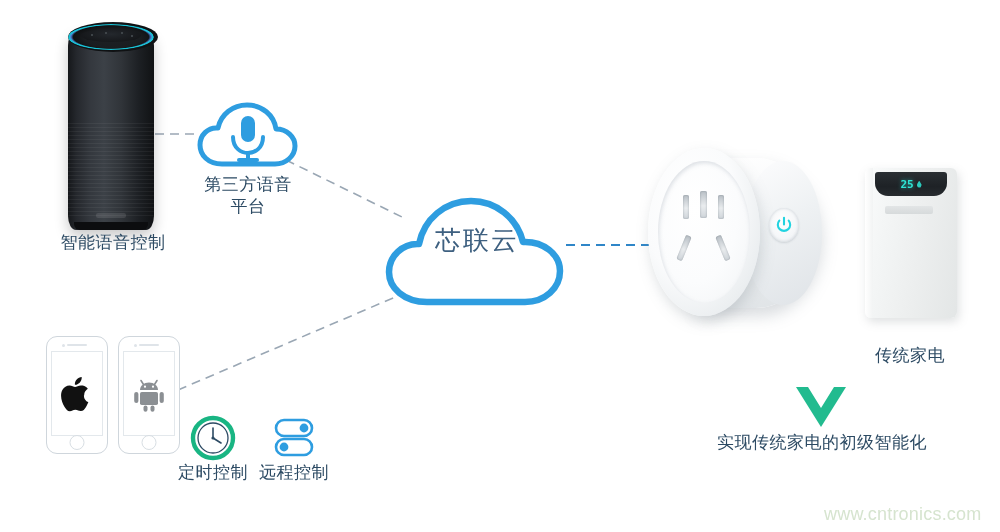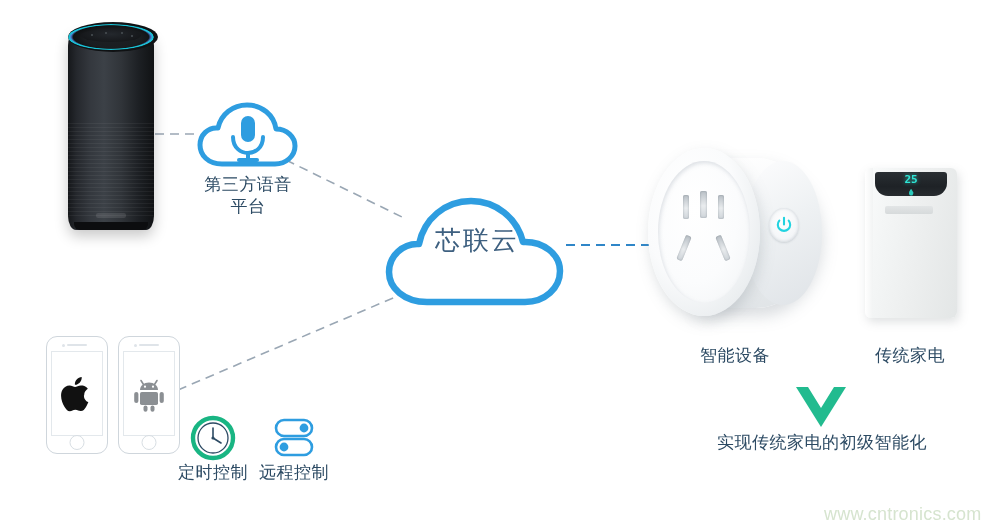--- a/index.html
+++ b/index.html
@@ -196,21 +196,20 @@
   .heater-edge {
     position: absolute; left: 0; top: 0; width: 8px; height: 150px;
     background: linear-gradient(90deg, #ffffff 0%, #f2f4f4 100%);
   }
   .heater-display {
     position: absolute; left: 10px; top: 4px; width: 72px; height: 24px;
     border-radius: 3px 3px 13px 13px;
     background: linear-gradient(180deg, #2a2f33 0%, #1e2226 60%, #272b2f 100%);
     display: flex; align-items: center; justify-content: center;
     gap: 3px;
-    flex-direction: column;
   }
   .heater-temp {
     color: #2ee6d6; font-size: 11px; font-weight: bold;
     font-family: "DejaVu Sans Mono", monospace;
     letter-spacing: 0px;
     text-shadow: 0 0 4px rgba(46,230,214,0.7);
   }
   .heater-drop {
     width: 5px; height: 7px;
     background: #2ee6d6;
@@ -260,20 +259,21 @@
     </div>
     <div class="echo-top"></div>
     <div class="echo-ring"></div>
     <div class="echo-inner">
       <div class="echo-dot" style="left:10px; top:5px;"></div>
       <div class="echo-dot" style="left:24px; top:3px;"></div>
       <div class="echo-dot" style="left:40px; top:3px;"></div>
       <div class="echo-dot" style="left:50px; top:6px;"></div>
     </div>
   </div>
+  <div class="label" style="left:28px; top:232px; width:170px;">智能语音控制</div>
 
   <div class="abs" id="voice-cloud">
     <svg width="104" height="74" viewBox="0 0 104 74">
       <path d="M26 66 C12 66 4 57 4 47 C4 37 12 29 22 30 C25 16 37 7 51 7 C66 7 78 17 80 31 C91 31 99 39 99 48 C99 58 90 66 79 66 Z" fill="#ffffff" stroke="#2e9de0" stroke-width="5" stroke-linejoin="round"></path>
       <rect x="45" y="18" width="14" height="26" rx="7" fill="#2e9de0"></rect>
       <path d="M37 39 C37 50 45 55 52 55 C59 55 67 50 67 39" fill="none" stroke="#2e9de0" stroke-width="4" stroke-linecap="round"></path>
       <line x1="52" y1="55" x2="52" y2="62" stroke="#2e9de0" stroke-width="4" stroke-linecap="round"></line>
       <line x1="43" y1="62" x2="61" y2="62" stroke="#2e9de0" stroke-width="4" stroke-linecap="round"></line>
     </svg>
   </div>
@@ -359,21 +359,20 @@
         <div class="slot" style="left:62px; top:74px; width:6px; height:26px; transform: rotate(-22deg);"></div>
       </div>
     </div>
     <div class="power-btn">
       <svg width="18" height="18" viewBox="0 0 18 18">
         <path d="M4.3 4.6 A6.2 6.2 0 1 0 13.7 4.6" fill="none" stroke="#22d3e0" stroke-width="2.1" stroke-linecap="round"></path>
         <line x1="9" y1="1.8" x2="9" y2="8.4" stroke="#22d3e0" stroke-width="2.1" stroke-linecap="round"></line>
       </svg>
     </div>
   </div>
-  <div class="label" style="left:660px; top:345px; width:150px;">智能设备</div>
 
   <div class="abs" id="heater">
     <div class="heater-body">
       <div class="heater-edge"></div>
       <div class="heater-display">
         <span class="heater-temp">25</span>
         <span class="heater-drop"></span>
       </div>
       <div class="heater-grille"></div>
     </div>

